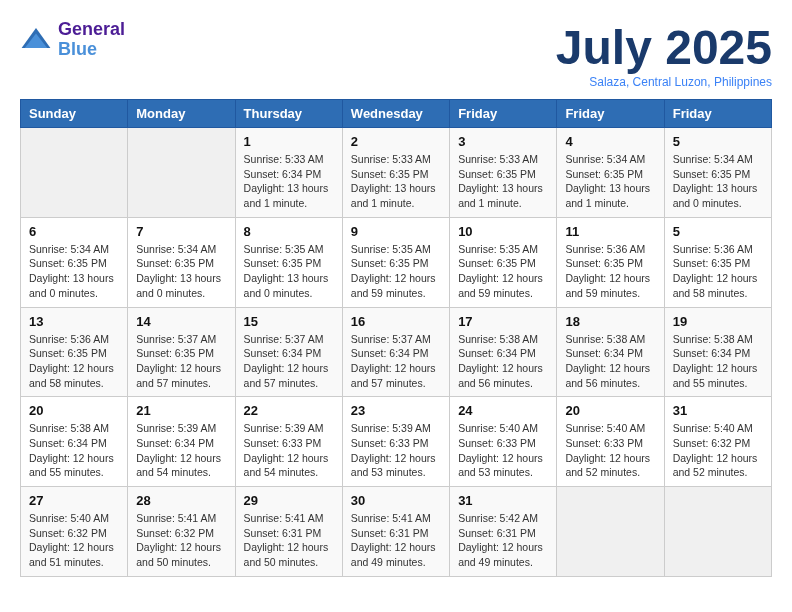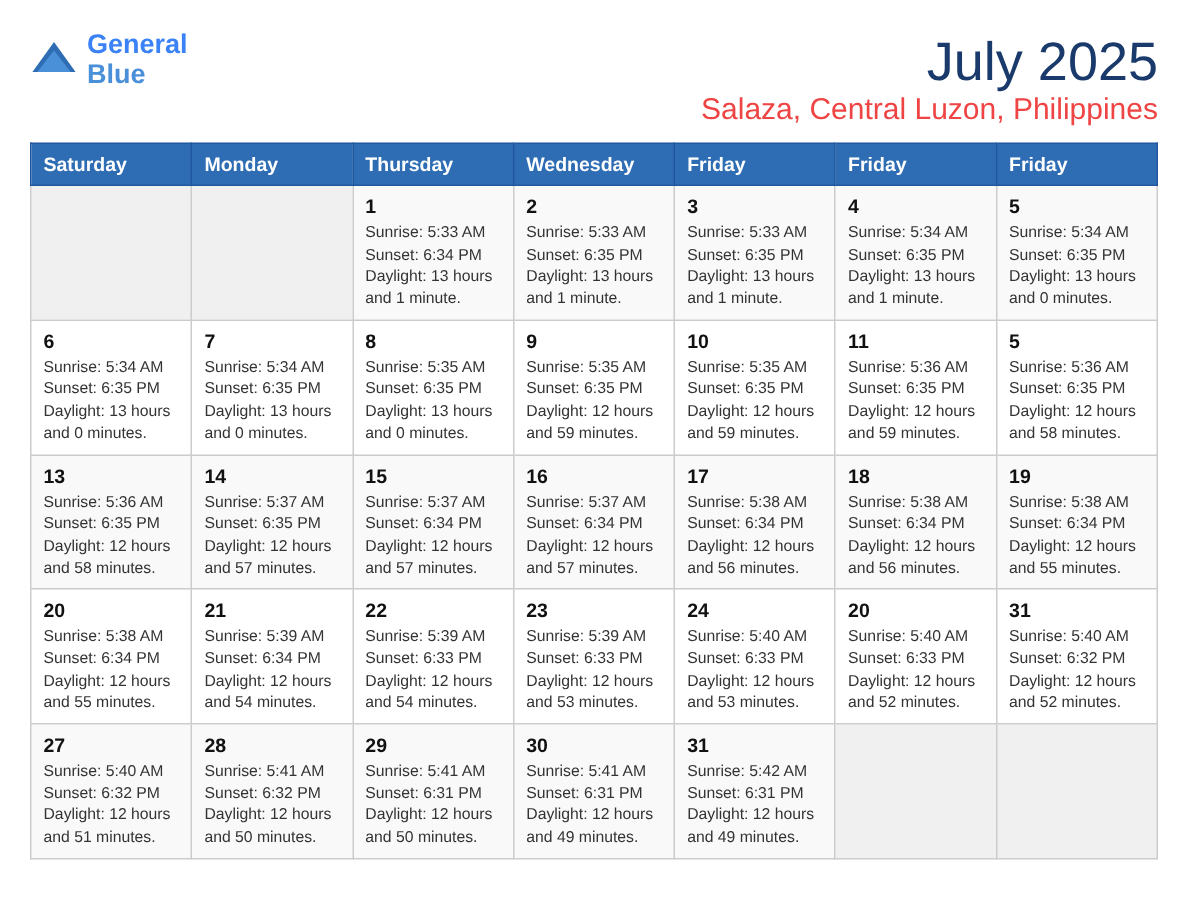--- a/index.html
+++ b/index.html
@@ -21,37 +21,37 @@
       align-items: center;
       gap: 6px;
     }
     .logo-text {
       font-size: 18px;
       font-weight: bold;
       color: #1a3a6b;
       line-height: 1.1;
     }
     .logo-text span {
-      color: #3b82f6;
+      color: #4c1d95;
     }
     .logo-icon {
       width: 32px;
       height: 32px;
     }
     .title-block {
       text-align: right;
     }
     .main-title {
-      font-size: 36px;
-      font-weight: normal;
+      font-size: 48px;
+      font-weight: bold;
       color: #1a3a6b;
     }
     .subtitle {
-      font-size: 20px;
-      color: #ef4444;
+      font-size: 12px;
+      color: #3b82f6;
     }
     .calendar {
       width: 100%;
       border-collapse: collapse;
       border: 1px solid #ccc;
     }
     .calendar th {
       background-color: #2e6db4;
       color: #fff;
       text-align: left;
@@ -107,21 +107,21 @@
   </div>
   <div class="title-block">
     <div class="main-title">July 2025</div>
     <div class="subtitle">Salaza, Central Luzon, Philippines</div>
   </div>
 </div>
 
 <table class="calendar">
   <thead>
     <tr>
-    <th>Saturday</th>
+    <th>Sunday</th>
         <th>Monday</th>
         <th>Thursday</th>
         <th>Wednesday</th>
         <th>Friday</th>
         <th>Friday</th>
         <th>Friday</th>
       </tr>
   </thead>
   <tbody id="calendar-body">
   <tr>

